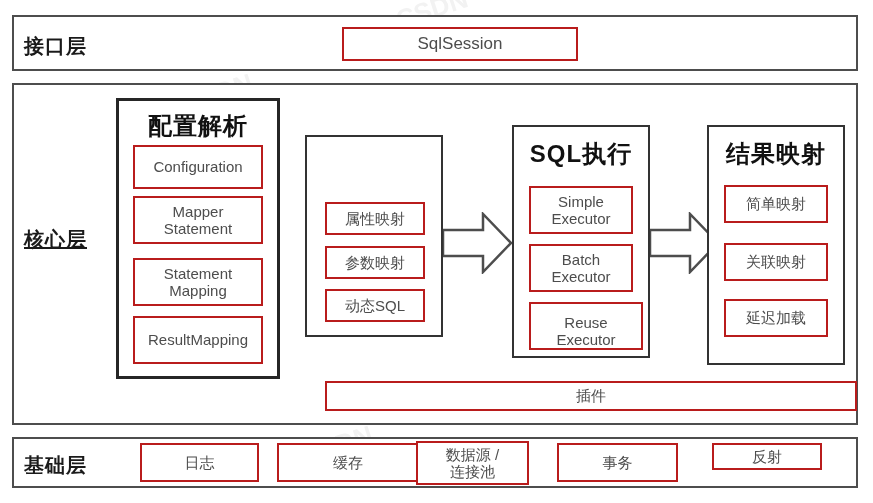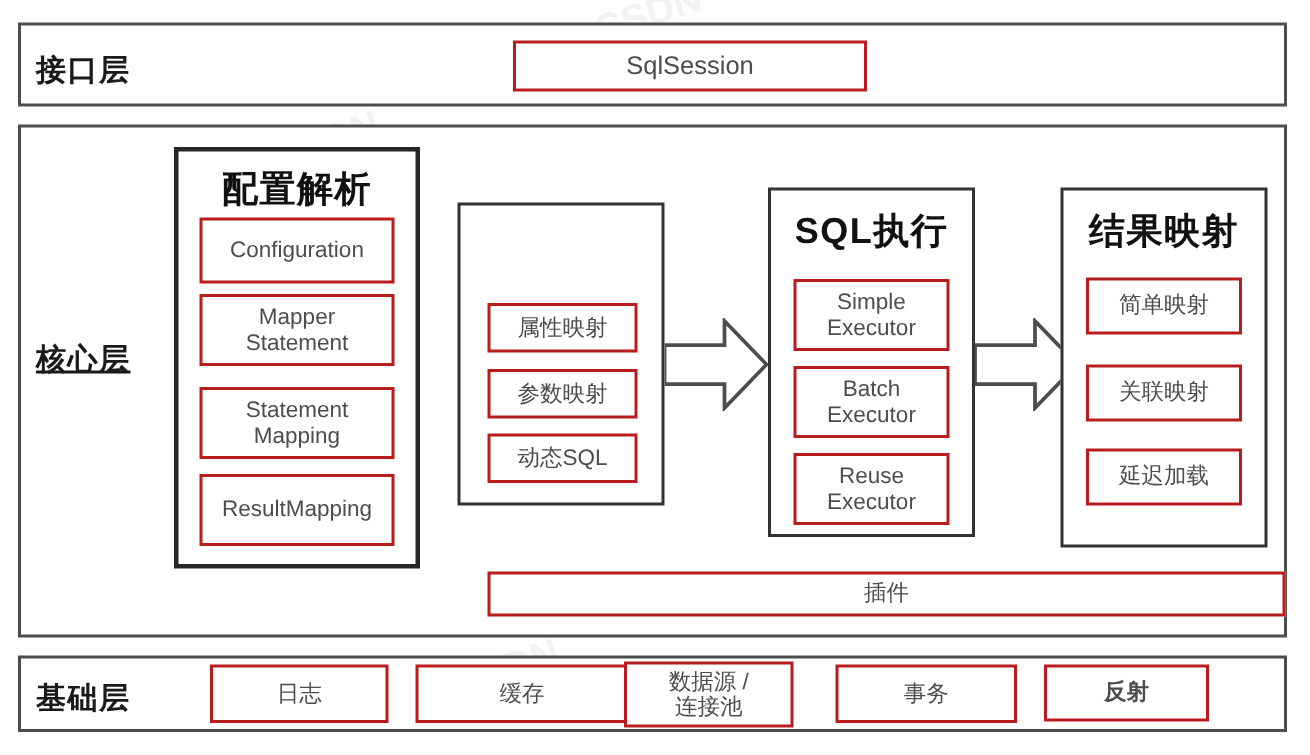--- a/index.html
+++ b/index.html
@@ -139,21 +139,21 @@
   <div class="group-box thin" style="left:512px; top:125px; width:138px; height:233px;"></div>
   <div class="group-title" style="left:512px; top:138px; width:138px;">SQL执行</div>
   <div class="node" style="left:529px; top:186px; width:104px; height:48px; flex-direction:column;">
     <span>Simple</span>
     <span>Executor</span>
   </div>
   <div class="node" style="left:529px; top:244px; width:104px; height:48px; flex-direction:column;">
     <span>Batch</span>
     <span>Executor</span>
   </div>
-  <div class="node" style="left:529px; top:302px; width:104px; height:48px; flex-direction:column;">
+  <div class="node" style="left:529px; top:302px; width:114px; height:48px; flex-direction:column;justify-content:flex-end;">
     <span>Reuse</span>
     <span>Executor</span>
   </div>
 
   <div class="arrow" style="left:650px; top:212px; width:70px; height:62px;">
     <svg width="70" height="62" viewBox="0 0 70 62">
       <path d="M0,18 L40,18 L40,2 L68,31 L40,60 L40,44 L0,44 Z" fill="#ffffff" stroke="#4d4d4d" stroke-width="2.5" stroke-linejoin="miter"></path>
     </svg>
   </div>
 
@@ -168,15 +168,15 @@
   <div class="layer-frame" style="left:12px; top:437px; width:846px; height:51px;"></div>
   <div class="layer-title" style="left:24px; top:452px;">基础层</div>
 
   <div class="node" style="left:140px; top:443px; width:119px; height:39px;">日志</div>
   <div class="node" style="left:277px; top:443px; width:142px; height:39px;">缓存</div>
   <div class="node" style="left:557px; top:443px; width:121px; height:39px;">事务</div>
   <div class="node" style="left:416px; top:441px; width:113px; height:44px; flex-direction:column;">
     <span>数据源 /</span>
     <span>连接池</span>
   </div>
-  <div class="node" style="left:696px; top:443px; width:110px; height:38px;font-weight:bold;">反射</div>
+  <div class="node" style="left:712px; top:443px; width:110px; height:27px;">反射</div>
 
 </div>
 
 </body></html>

